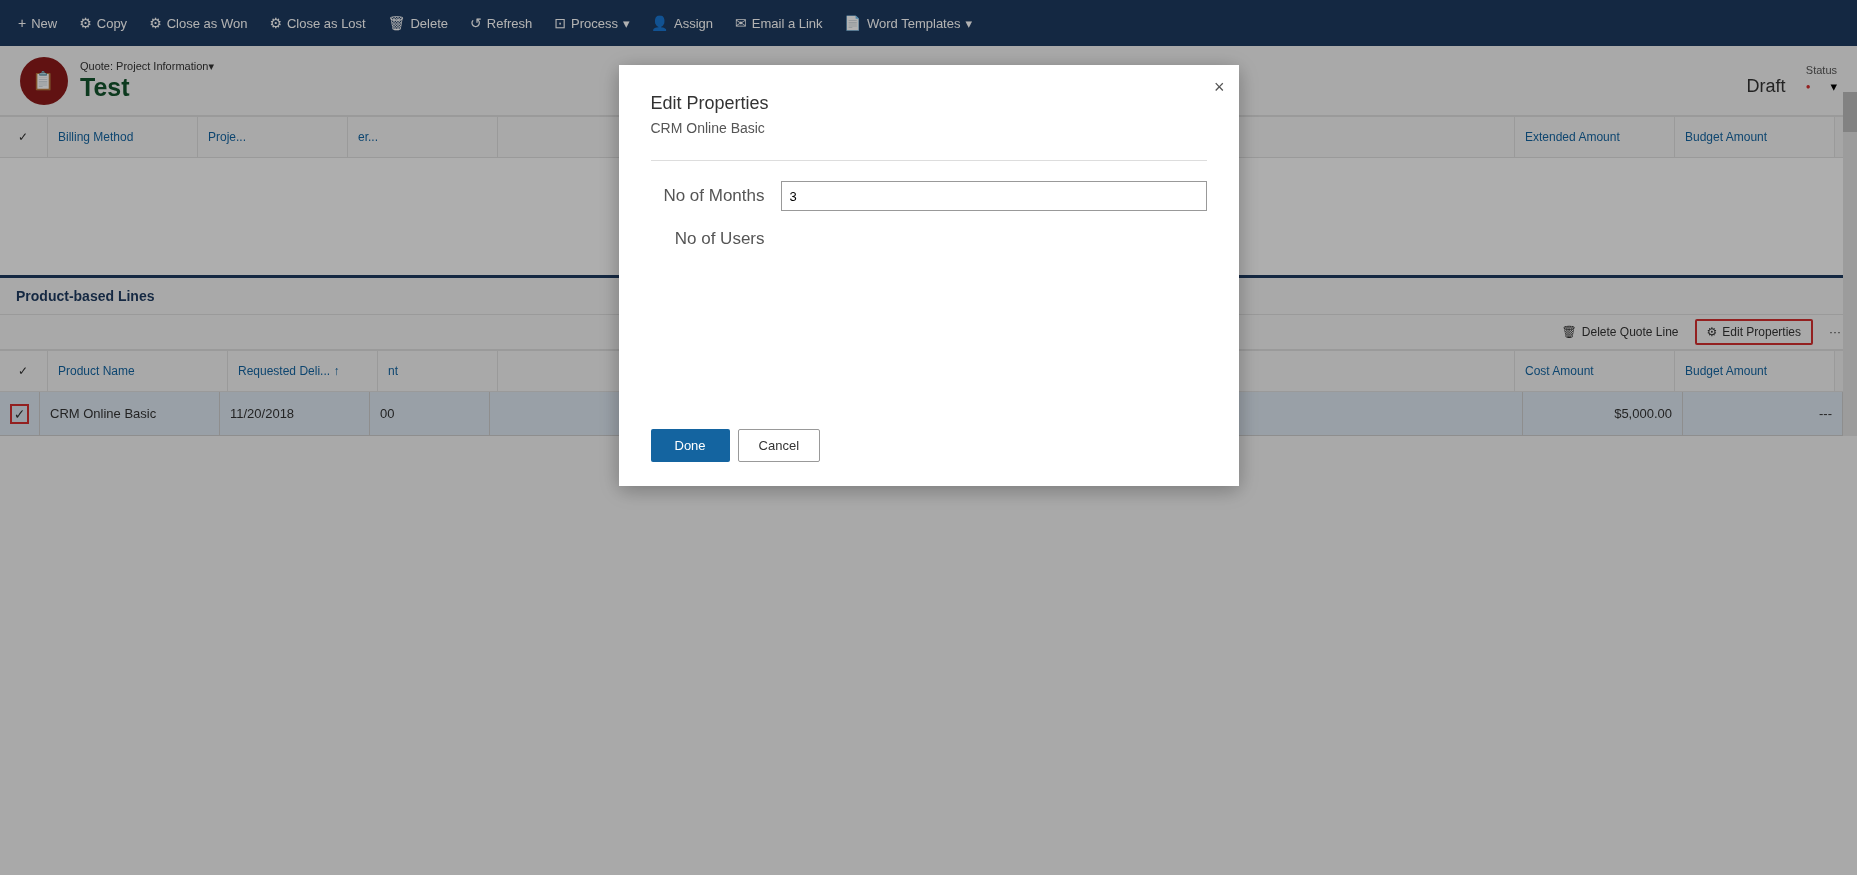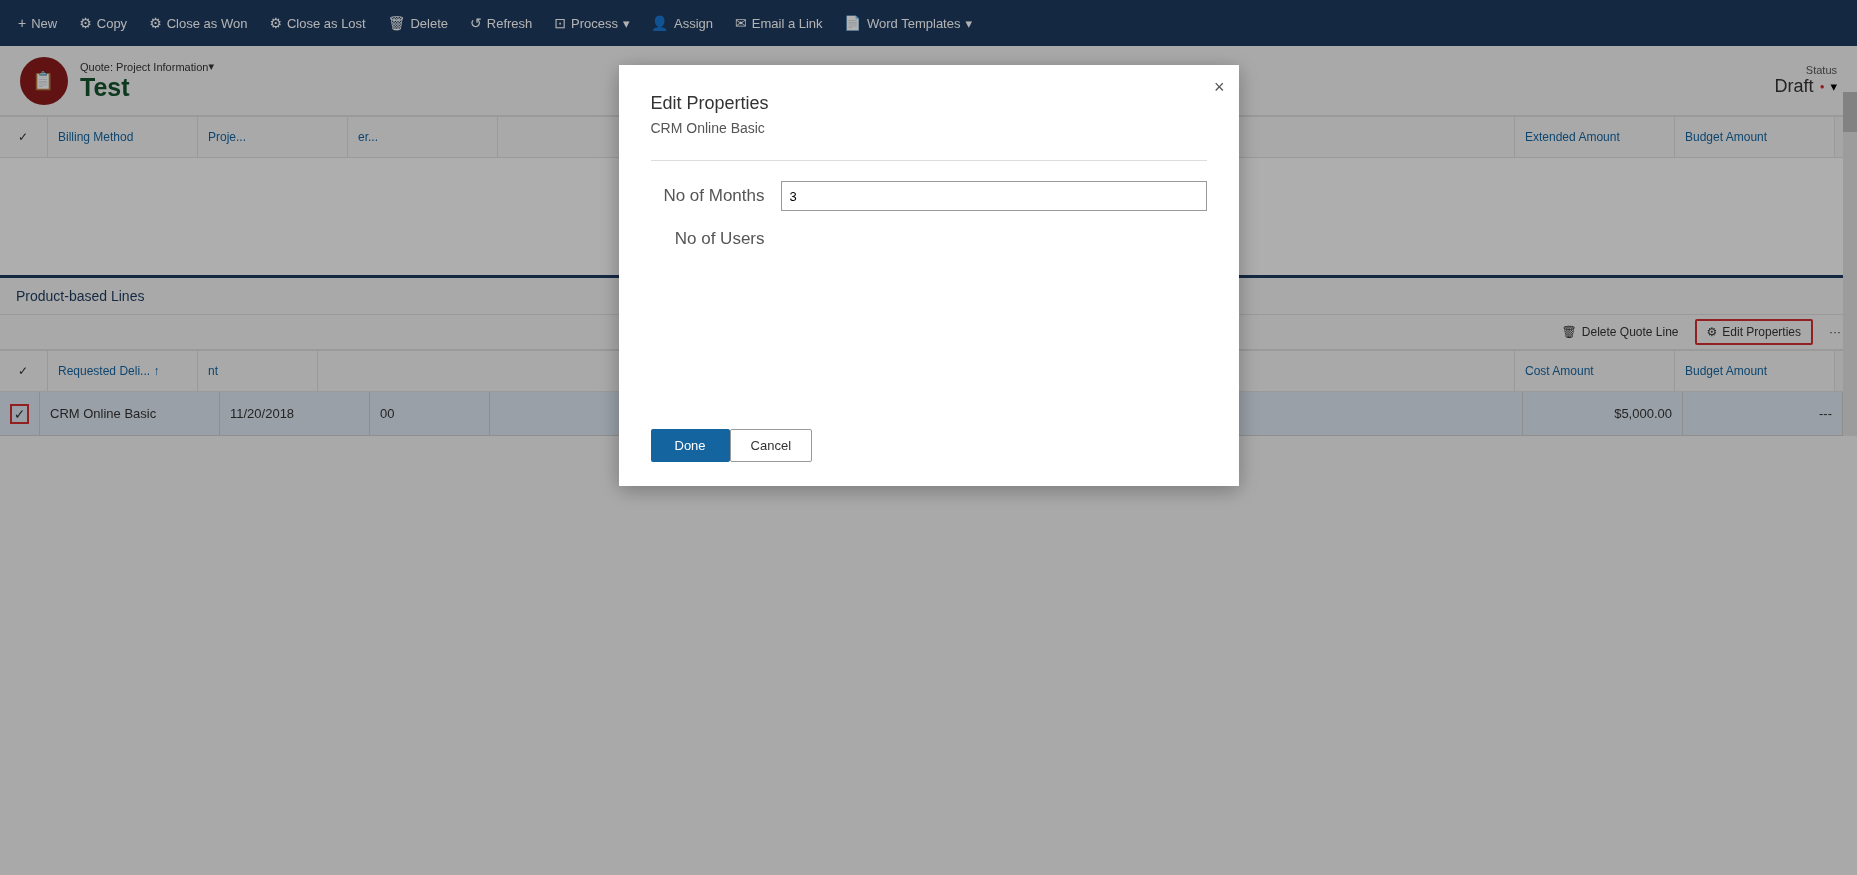--- a/index.html
+++ b/index.html
@@ -41,26 +41,26 @@
       height: 70px;
     }
     .header-left { display: flex; align-items: center; gap: 12px; }
     .avatar {
       width: 48px; height: 48px;
       background: #8b1a1a;
       border-radius: 50%;
       display: flex; align-items: center; justify-content: center;
       color: white; font-size: 18px;
     }
-    .record-title-link { display: flex; align-items: flex-end; color: #333; font-size: 11px; cursor: pointer; }
+    .record-title-link { display: flex; align-items: center; color: #333; font-size: 11px; cursor: pointer; }
     .record-name { font-size: 25px; font-weight: 600; color: #14532d; }
     .header-right { text-align: right; }
     .status-label { font-size: 11px; color: #555; }
     .status-value { font-size: 18px; color: #333; }
-    .status-dropdown { display: flex; align-items: center; gap: 6px; }
+    .status-dropdown { display: flex; align-items: center; gap: 20px; }
     .grid-header {
       display: flex;
       align-items: center;
       height: 42px;
       background: #f3f3f3;
       border-bottom: 1px solid #ddd;
       border-top: 1px solid #ddd;
       padding: 0 8px;
     }
     .grid-col {
@@ -78,21 +78,21 @@
     .grid-col.wide { width: 180px; }
     .grid-col.medium { width: 150px; }
     .grid-col.narrow { width: 120px; }
     .grid-col.flex1 { flex: 1; }
     .grid-col.amount { width: 160px; }
 
     
     .section-header {
       padding: 10px 16px;
       font-size: 14px;
-      font-weight: 400;
+      font-weight: 700;
       color: #1e3a5f;
       background: #f3f3f3;
       border-bottom: 1px solid #ddd;
       margin-top: 0;
     }
 
     .toolbar-line {
       display: flex;
       align-items: center;
       justify-content: flex-end;
@@ -199,20 +199,21 @@
       flex: 1;
       height: 30px;
       border: 1px solid #999;
       padding: 0 8px;
       font-size: 13px;
       outline: none;
     }
 
     .modal-footer {
       display: flex;
+      gap: 8px;
       margin-top: 180px;
       justify-content: flex-start;
     }
     .btn-done {
       background: #1464a0;
       color: white;
       border: none;
       padding: 8px 24px;
       font-size: 13px;
       cursor: pointer;
@@ -357,20 +358,23 @@
     </button>
     <button class="toolbar-line-btn">
       <span>···</span>
     </button>
   </div>
 
   <div class="grid-header">
     <div class="grid-col check">
       <span>✓</span>
     </div>
+    <div class="grid-col wide">
+      <span>Product Name</span>
+    </div>
     <div class="grid-col medium">
       <span>Requested Deli... ↑</span>
     </div>
     <div class="grid-col narrow">
       <span>nt</span>
     </div>
     <div class="grid-col flex1"></div>
     <div class="grid-col amount">
       <span>Cost Amount</span>
     </div>

